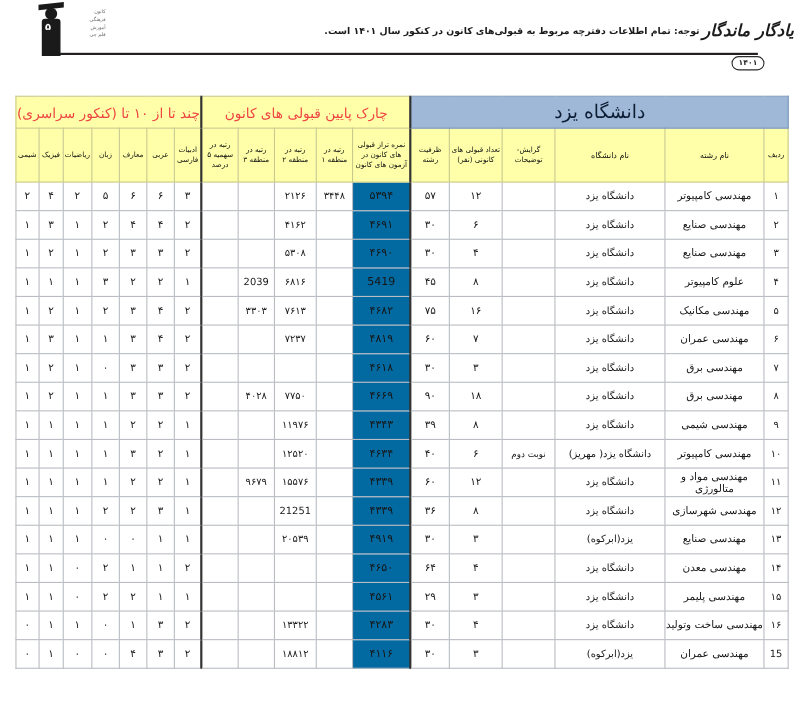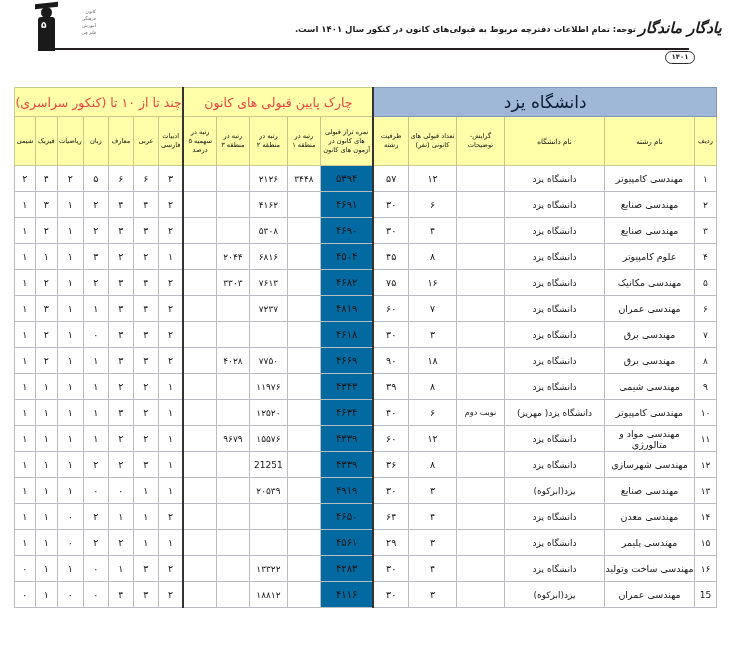--- a/index.html
+++ b/index.html
@@ -367,24 +367,24 @@
           <td class="cell cell-sub">۲</td>
           <td class="cell cell-sub">۱</td>
         </tr>
         <tr>
           <td class="cell cell-idx">۴</td>
           <td class="cell cell-name">علوم کامپیوتر</td>
           <td class="cell cell-univ">دانشگاه یزد</td>
           <td class="cell cell-note"></td>
           <td class="cell cell-num">۸</td>
           <td class="cell cell-num">۴۵</td>
-          <td class="cell cell-taraz sep-right">۴۵۰۴</td>
+          <td class="cell cell-taraz sep-right">5419</td>
           <td class="cell cell-rank"></td>
           <td class="cell cell-rank">۶۸۱۶</td>
-          <td class="cell cell-rank">۲۰۴۴</td>
+          <td class="cell cell-rank">2039</td>
           <td class="cell cell-rank"></td>
           <td class="cell cell-sub sep-right">۱</td>
           <td class="cell cell-sub">۲</td>
           <td class="cell cell-sub">۲</td>
           <td class="cell cell-sub">۳</td>
           <td class="cell cell-sub">۱</td>
           <td class="cell cell-sub">۱</td>
           <td class="cell cell-sub">۱</td>
         </tr>
         <tr>

